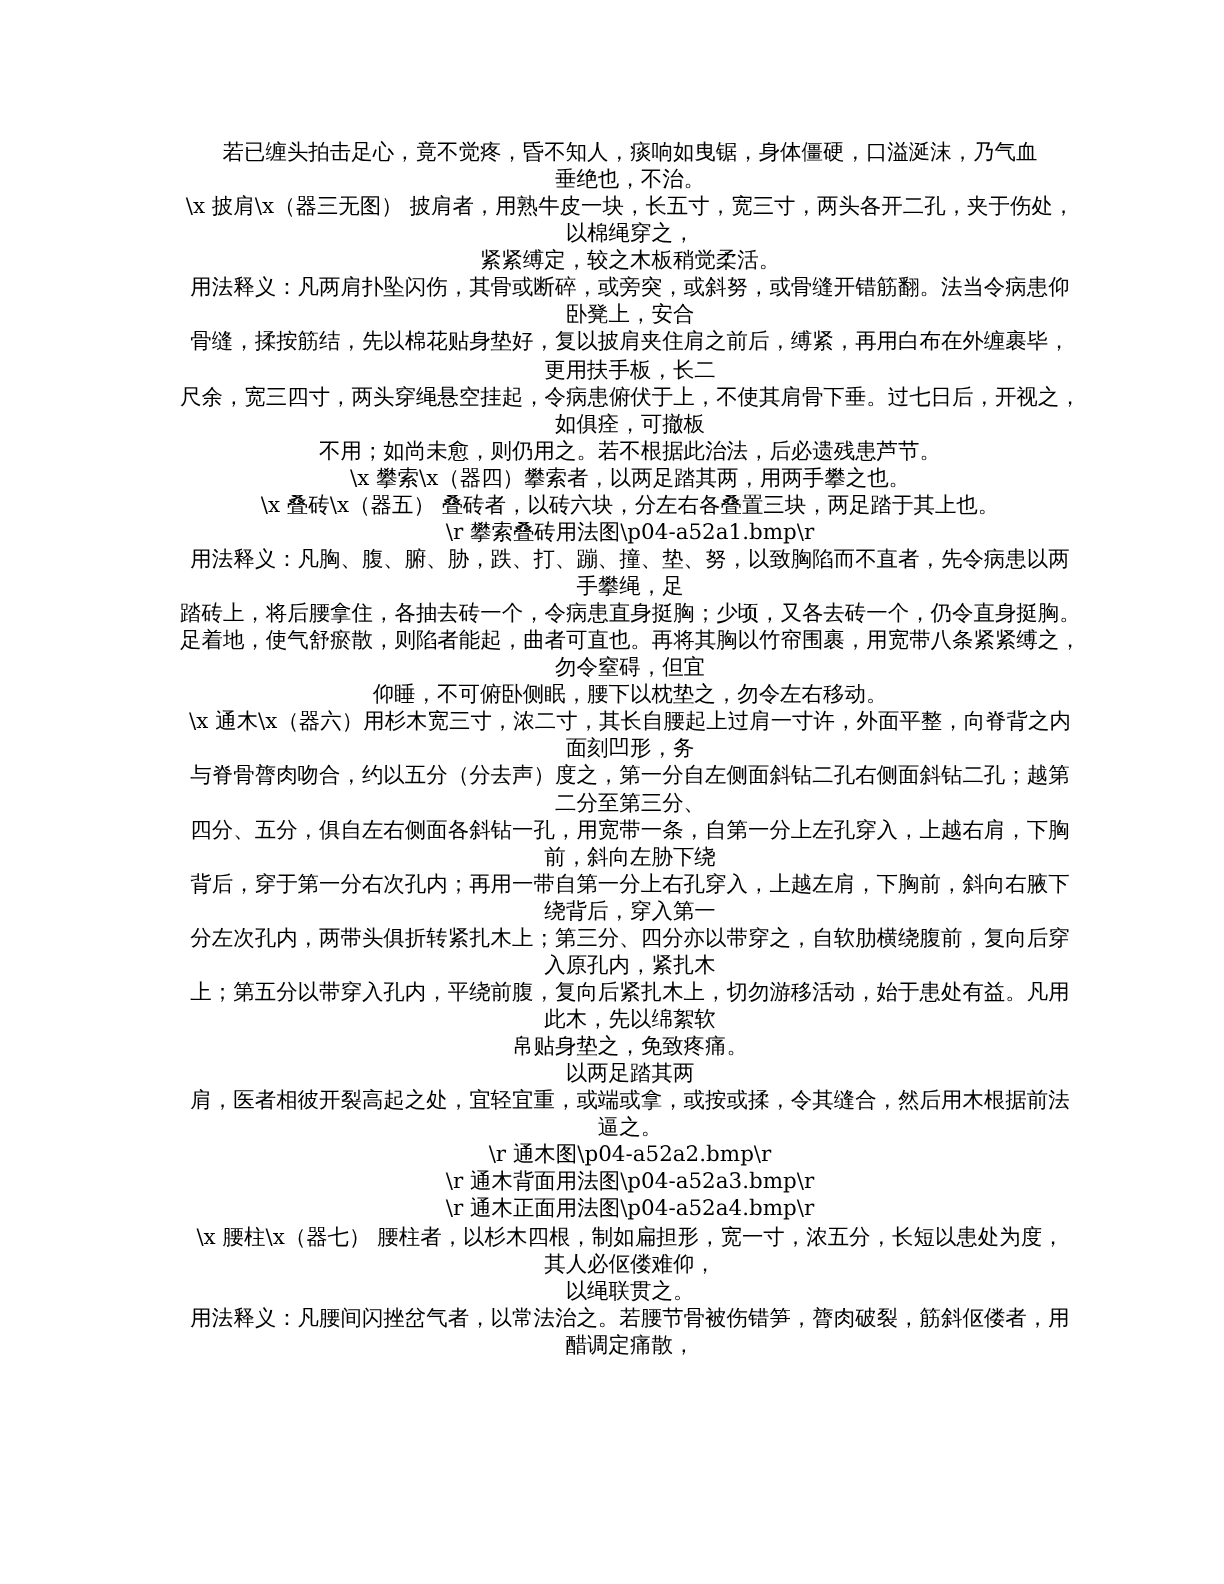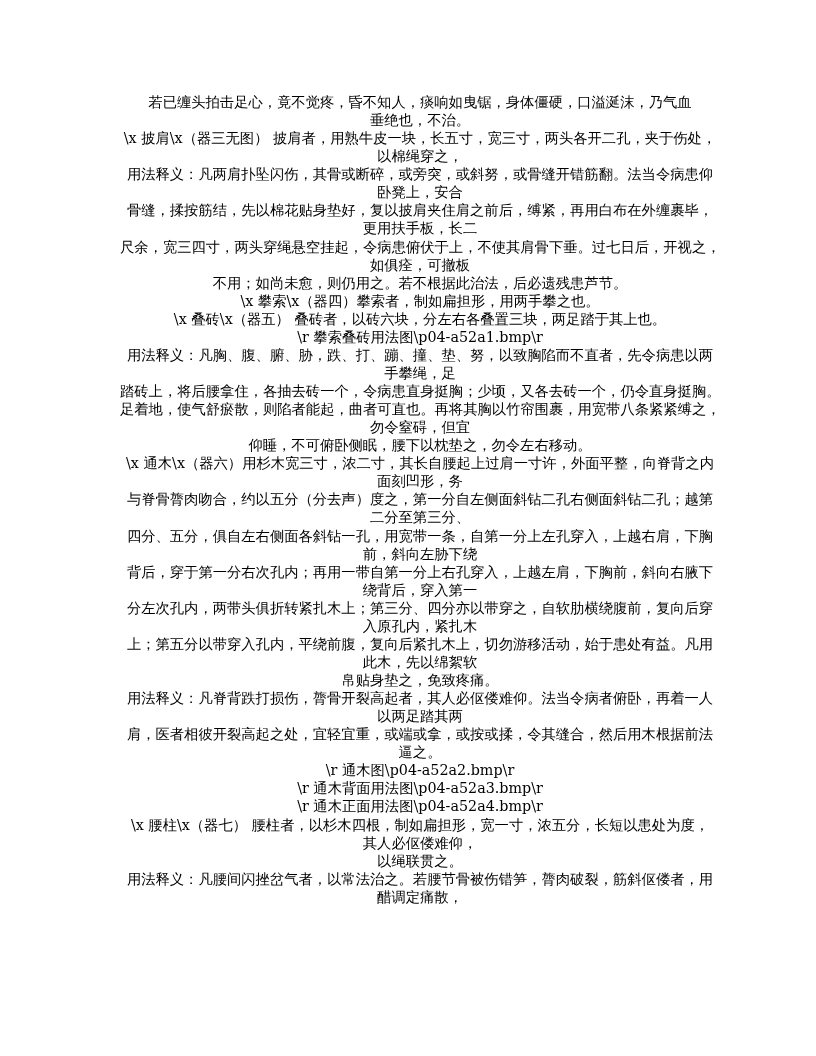--- a/index.html
+++ b/index.html
@@ -31,28 +31,29 @@
     }
   </style>
 </head>
 <body>
 
 <div class="page">
   <div class="line">若已缠头拍击足心，竟不觉疼，昏不知人，痰响如曳锯，身体僵硬，口溢涎沫，乃气血</div>
   <div class="line">垂绝也，不治。</div>
   <div class="line">\x 披肩\x（器三无图） 披肩者，用熟牛皮一块，长五寸，宽三寸，两头各开二孔，夹于伤处，</div>
   <div class="line">以棉绳穿之，</div>
+  <div class="line">紧紧缚定，较之木板稍觉柔活。</div>
   <div class="line">用法释义：凡两肩扑坠闪伤，其骨或断碎，或旁突，或斜努，或骨缝开错筋翻。法当令病患仰</div>
   <div class="line">卧凳上，安合</div>
   <div class="line">骨缝，揉按筋结，先以棉花贴身垫好，复以披肩夹住肩之前后，缚紧，再用白布在外缠裹毕，</div>
   <div class="line">更用扶手板，长二</div>
   <div class="line">尺余，宽三四寸，两头穿绳悬空挂起，令病患俯伏于上，不使其肩骨下垂。过七日后，开视之，</div>
   <div class="line">如俱痊，可撤板</div>
   <div class="line">不用；如尚未愈，则仍用之。若不根据此治法，后必遗残患芦节。</div>
-  <div class="line">\x 攀索\x（器四）攀索者，制如扁担形，用两手攀之也。</div>
+  <div class="line">\x 攀索\x（器四）攀索者，以两足踏其两，用两手攀之也。</div>
   <div class="line">\x 叠砖\x（器五） 叠砖者，以砖六块，分左右各叠置三块，两足踏于其上也。</div>
   <div class="line">\r 攀索叠砖用法图\p04-a52a1.bmp\r</div>
   <div class="line">用法释义：凡胸、腹、腑、胁，跌、打、蹦、撞、垫、努，以致胸陷而不直者，先令病患以两</div>
   <div class="line">手攀绳，足</div>
   <div class="line">踏砖上，将后腰拿住，各抽去砖一个，令病患直身挺胸；少顷，又各去砖一个，仍令直身挺胸。</div>
   <div class="line">足着地，使气舒瘀散，则陷者能起，曲者可直也。再将其胸以竹帘围裹，用宽带八条紧紧缚之，</div>
   <div class="line">勿令窒碍，但宜</div>
   <div class="line">仰睡，不可俯卧侧眠，腰下以枕垫之，勿令左右移动。</div>
   <div class="line">\x 通木\x（器六）用杉木宽三寸，浓二寸，其长自腰起上过肩一寸许，外面平整，向脊背之内</div>
   <div class="line">面刻凹形，务</div>
@@ -60,21 +61,20 @@
   <div class="line">二分至第三分、</div>
   <div class="line">四分、五分，俱自左右侧面各斜钻一孔，用宽带一条，自第一分上左孔穿入，上越右肩，下胸</div>
   <div class="line">前，斜向左胁下绕</div>
   <div class="line">背后，穿于第一分右次孔内；再用一带自第一分上右孔穿入，上越左肩，下胸前，斜向右腋下</div>
   <div class="line">绕背后，穿入第一</div>
   <div class="line">分左次孔内，两带头俱折转紧扎木上；第三分、四分亦以带穿之，自软肋横绕腹前，复向后穿</div>
   <div class="line">入原孔内，紧扎木</div>
   <div class="line">上；第五分以带穿入孔内，平绕前腹，复向后紧扎木上，切勿游移活动，始于患处有益。凡用</div>
   <div class="line">此木，先以绵絮软</div>
   <div class="line">帛贴身垫之，免致疼痛。</div>
-  <div class="line">用法释义：凡脊背跌打损伤，膂骨开裂高起者，其人必伛偻难仰。法当令病者俯卧，再着一人</div>
   <div class="line">以两足踏其两</div>
   <div class="line">肩，医者相彼开裂高起之处，宜轻宜重，或端或拿，或按或揉，令其缝合，然后用木根据前法</div>
   <div class="line">逼之。</div>
   <div class="line">\r 通木图\p04-a52a2.bmp\r</div>
   <div class="line">\r 通木背面用法图\p04-a52a3.bmp\r</div>
   <div class="line">\r 通木正面用法图\p04-a52a4.bmp\r</div>
   <div class="line">\x 腰柱\x（器七） 腰柱者，以杉木四根，制如扁担形，宽一寸，浓五分，长短以患处为度，</div>
   <div class="line">其人必伛偻难仰，</div>
   <div class="line">以绳联贯之。</div>
   <div class="line">用法释义：凡腰间闪挫岔气者，以常法治之。若腰节骨被伤错笋，膂肉破裂，筋斜伛偻者，用</div>

